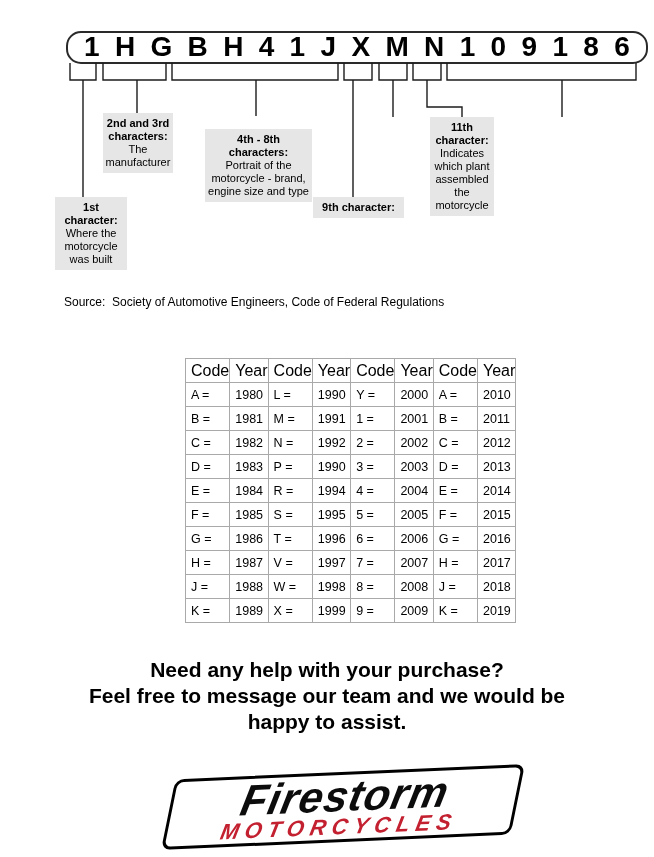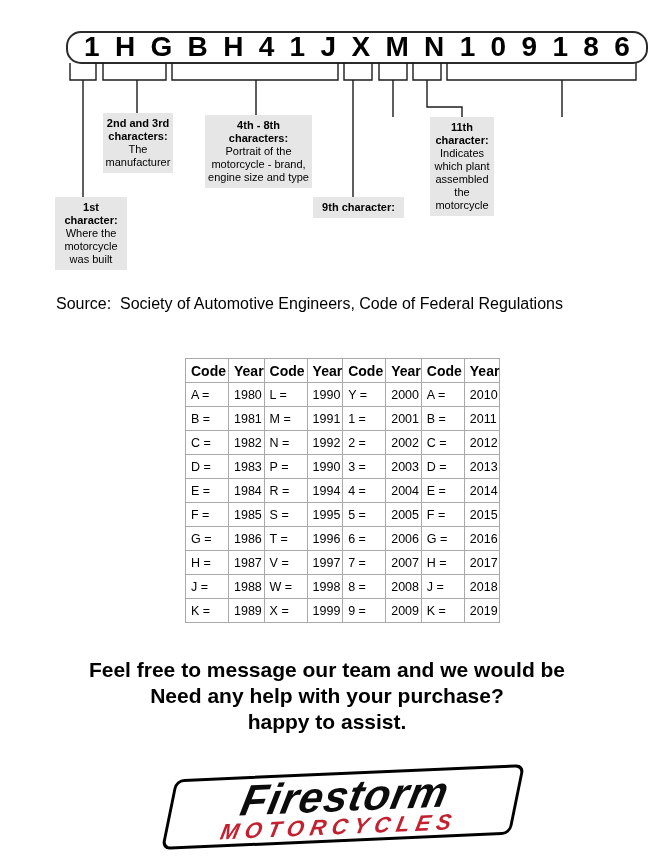--- a/index.html
+++ b/index.html
@@ -52,42 +52,42 @@
     text-align: center;
     font-size: 11px;
     line-height: 13px;
     padding: 4px 2px;
   }
   .callout .head { font-weight: bold; display: block; }
   .callout .body { font-weight: normal; display: block; }
 
   .source-line {
     position: absolute;
-    left: 56px; top: 295px;
-    font-size: 16px;
+    left: 64px; top: 295px;
+    font-size: 12px;
     white-space: pre;
   }
 
   
   .year-table {
     position: absolute;
     left: 185px; top: 358px;
     border-collapse: collapse;
     table-layout: fixed;
     font-size: 12.5px;
   }
   .year-table th, .year-table td {
     border: 1px solid #a9a9a9;
     height: 24px;
     padding: 0 0 0 5px;
     text-align: left;
     vertical-align: middle;
     white-space: nowrap;
   }
-  .year-table th { font-weight: bold; font-size: 14px; }
+  .year-table th { font-weight: normal; font-size: 16px; }
   .year-table th:nth-child(odd), .year-table td:nth-child(odd) { width: 43px; }
   .year-table th:nth-child(even), .year-table td:nth-child(even) { width: 28px; }
 
   
   .help-text {
     position: absolute;
     left: 0; top: 657px;
     width: 654px;
     text-align: center;
     font-size: 21px;
@@ -164,21 +164,21 @@
   </svg>
 
   <div class="callout" style="left:55px;  top:197px; width:72px;">
     <span class="head">1st character:</span>
     <span class="body">Where the motorcycle was built</span>
   </div>
   <div class="callout" style="left:103px; top:113px; width:70px;">
     <span class="head">2nd and 3rd characters:</span>
     <span class="body">The manufacturer</span>
   </div>
-  <div class="callout" style="left:205px; top:115px; width:107px;">
+  <div class="callout" style="left:205px; top:129px; width:107px;">
     <span class="head">4th - 8th characters:</span>
     <span class="body">Portrait of the motorcycle - brand, engine size and type</span>
   </div>
   <div class="callout" style="left:313px; top:197px; width:91px;">
     <span class="head">9th character:</span>
   </div>
   <div class="callout" style="left:430px; top:117px; width:64px;">
     <span class="head">11th character:</span>
     <span class="body">Indicates which plant assembled the motorcycle</span>
   </div>
@@ -296,22 +296,22 @@
           <td>1999</td>
           <td>9 =</td>
           <td>2009</td>
           <td>K =</td>
           <td>2019</td>
         </tr>
       </tbody>
   </table>
 
   <div class="help-text">
+      <div>Need any help with your purchase?</div>
       <div>Feel free to message our team and we would be</div>
-      <div>Need any help with your purchase?</div>
       <div>happy to assist.</div>
     </div>
 
   <div class="logo">
     <div class="logo-slab">
       <div class="logo-line1">Firestorm</div>
       <div class="logo-line2">MOTORCYCLES</div>
     </div>
   </div>
 

